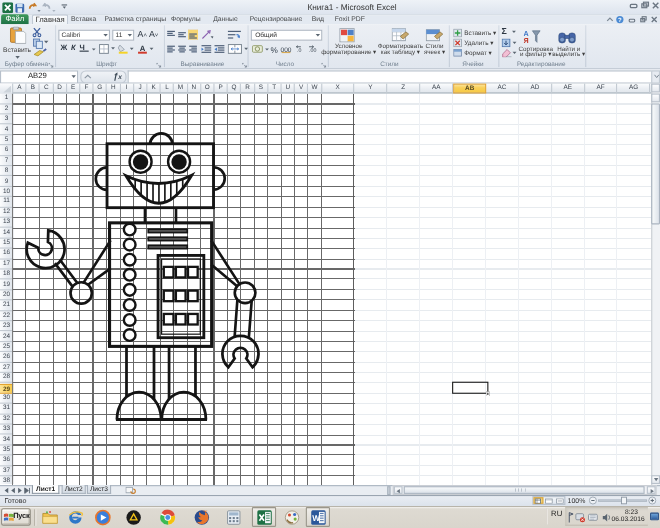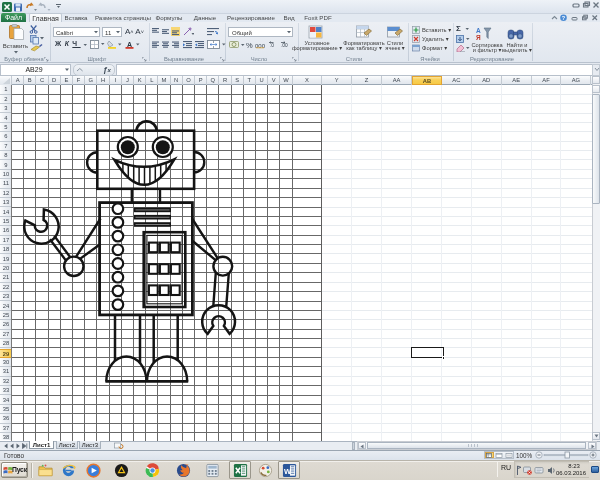--- a/index.html
+++ b/index.html
@@ -15,20 +15,21 @@
       <rect x="1" y="1.5" width="8" height="8" rx="1" fill="#3c6ab0"></rect>
       <rect x="2.5" y="1.5" width="5" height="3" fill="#cfe0f2"></rect>
       <rect x="3" y="5.5" width="4" height="4" fill="#e8eef6"></rect>
       <path d="M14 6 q0 -4 5 -3.4 l-1.2 -1.6 m1.2 1.6 l-2 1" stroke="#c77b28" stroke-width="1.6" fill="none"></path>
       <path d="M21 7 l3 0 l-1.5 2 z" fill="#7a8694"></path>
       <path d="M32 6 q0 -4 -5 -3.4 l1.2 -1.6 m-1.2 1.6 l2 1" stroke="#aab4c0" stroke-width="1.6" fill="none"></path>
       <path d="M34.5 7 l3 0 l-1.5 2 z" fill="#aab4c0"></path>
       <path d="M44 4 l3 0 l-1.5 2 z" fill="#5a6570"></path>
       <rect x="43" y="2" width="5" height="1" fill="#5a6570"></rect>
     </svg>
+<div style="position:absolute;left:200px;top:2px;width:240px;height:10px;font-size:7.5px;color:#333;text-align:center;">Книга1 - Microsoft Excel</div>
 <svg class="abs" style="left:572px;top:1px" width="28" height="8" viewBox="0 0 28 8">
       <rect x="1" y="3" width="6" height="3" rx="1" fill="none" stroke="#6b7682" stroke-width="1.2"></rect>
       <rect x="11.5" y="2.5" width="4.5" height="3.5" fill="none" stroke="#6b7682" stroke-width="1.1"></rect>
       <rect x="13" y="1" width="4.5" height="3.5" fill="none" stroke="#6b7682" stroke-width="1.1"></rect>
       <path d="M21.5 1.5 l5 5 m0 -5 l-5 5" stroke="#6b7682" stroke-width="1.3"></path>
     </svg>
 <div style="position:absolute;left:0;top:13.5px;width:600px;height:8.5px;background:#e3e9f1;"></div>
 <div style="position:absolute;left:1px;top:12.5px;width:25px;height:9.5px;background:linear-gradient(#3f9a5c,#1e7145);border-radius:2px 2px 0 0;color:#fff;font-size:7px;text-align:center;line-height:9.5px;">Файл</div>
 <div style="position:absolute;left:29px;top:12.5px;width:33px;height:9.5px;background:linear-gradient(#fbfcfd,#edf1f6);border:1px solid #c0c9d4;border-bottom:none;border-radius:2px 2px 0 0;color:#333;font-size:7px;text-align:center;line-height:9px;">Главная</div>
 <div style="position:absolute;left:31px;top:14px;width:90px;height:8px;font-size:6.2px;color:#46484a;text-align:center;white-space:nowrap;">Вставка</div>

